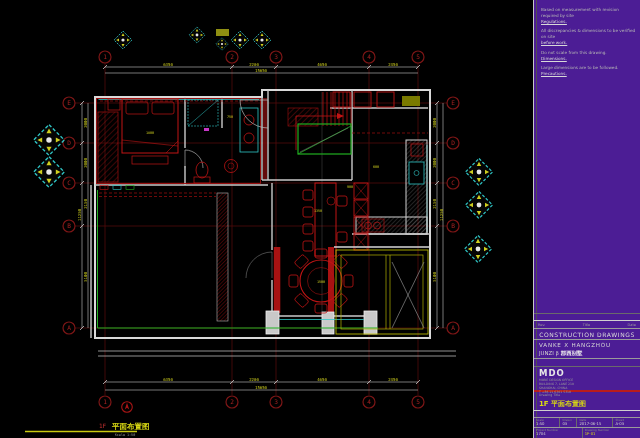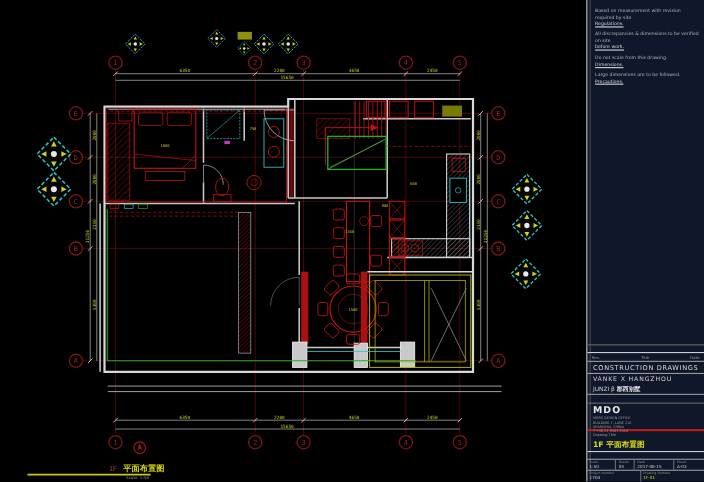--- a/index.html
+++ b/index.html
@@ -2,21 +2,21 @@
 <html><head>
 <meta charset="utf-8">
 <style>
   html,body{margin:0;padding:0;background:#000;}
   .canvas{position:relative;width:640px;height:438px;background:#000;overflow:hidden;
           font-family:"DejaVu Sans",sans-serif;}
   .plan-svg{position:absolute;left:0;top:0;}
   svg text{font-family:"DejaVu Sans Mono",monospace;}
 
   
-  .tb{position:absolute;left:533px;top:0;width:107px;height:438px;background:#0f172a;
+  .tb{position:absolute;left:533px;top:0;width:107px;height:438px;background:#4c1d95;
       border-left:1px solid #c8c8c8;box-sizing:border-box;color:#c8c8c8;}
   .tb::before{content:"";position:absolute;left:2px;top:0;bottom:0;border-left:1px solid #4f4f4f;}
   .tb-notes{position:absolute;top:7px;left:7px;right:3px;}
   .tb-note{margin-bottom:3px;color:#b5b5b5;font-size:4.2px;line-height:1.45;}
   .tb-note .u{text-decoration:underline;color:#d8d8d8;}
   .tb-main{position:absolute;top:313px;left:0;right:0;}
   .tb-row{box-sizing:border-box;}
   .r-gap1{height:7px;border-top:1px solid #6a6a6a;}
   .r-fields{height:8px;border-top:1px solid #cfcfcf;display:flex;justify-content:space-between;
             align-items:center;padding:0 4px;font-size:3.5px;color:#9a9a9a;}

